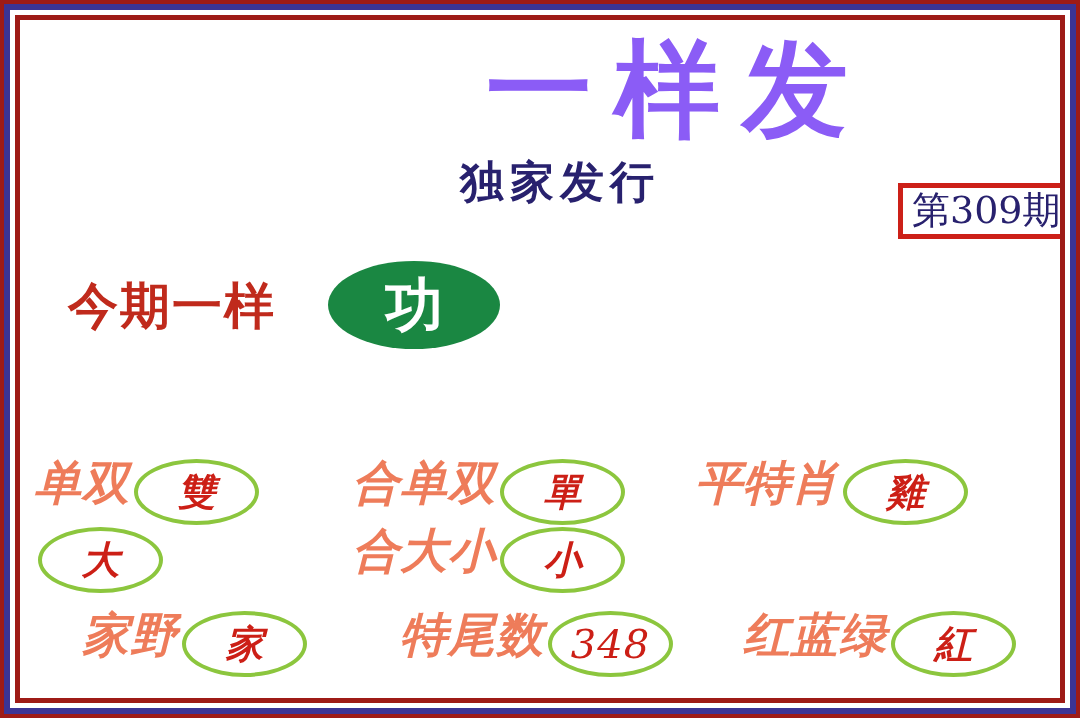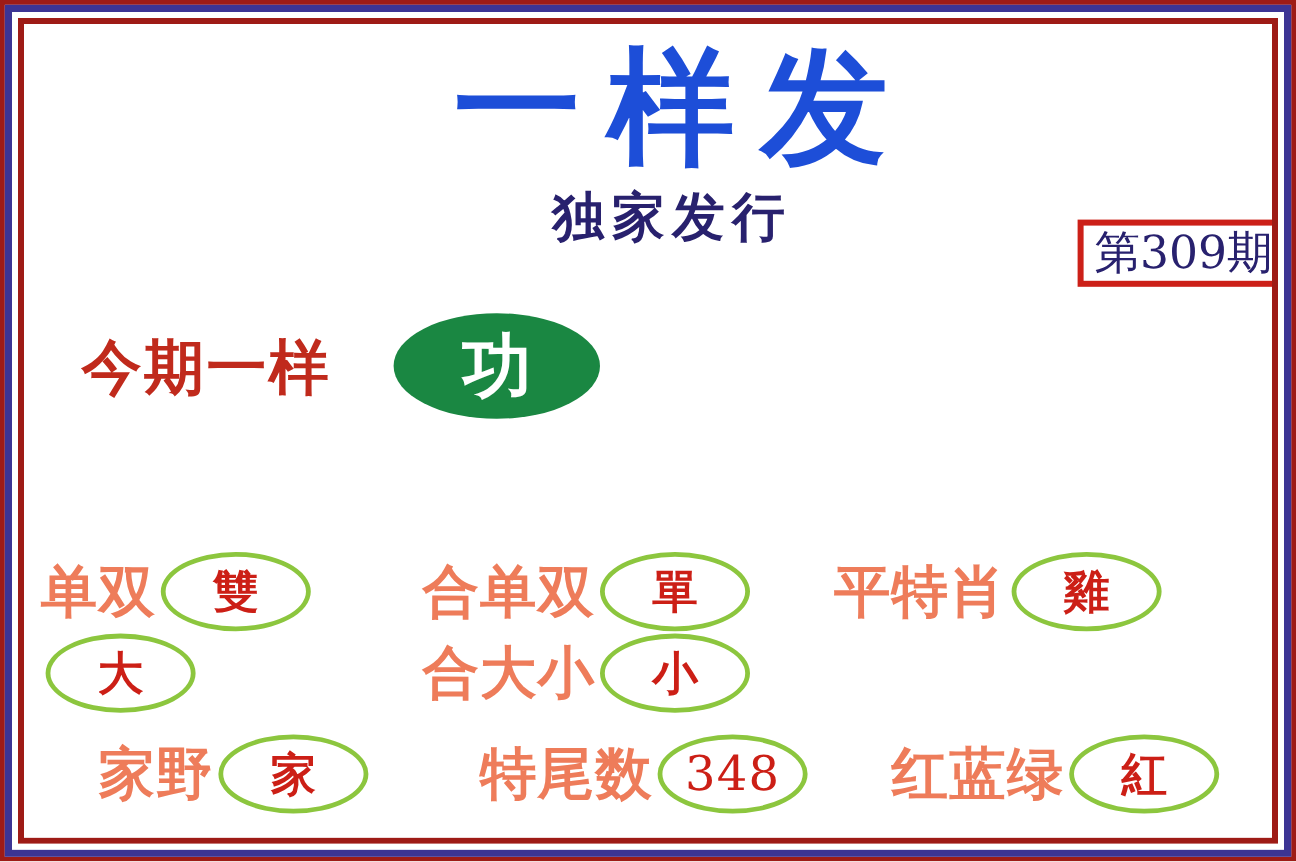--- a/index.html
+++ b/index.html
@@ -52,27 +52,27 @@
     background: #ffffff;
     overflow: hidden;
   }
 
   
   .headline {
     position: absolute;
     left: 250px;
     top: 14px;
     width: 600px;
-    text-align: center;
+    text-align: right;
     font-family: "DejaVu Sans", "Liberation Sans", sans-serif;
     font-size: 106px;
     font-weight: bold;
     line-height: 1.05;
     letter-spacing: 22px;
-    color: #1d4ed8;
+    color: #8b5cf6;
     white-space: nowrap;
   }
 
   .subline {
     position: absolute;
     left: 440px;
     top: 140px;
     font-size: 44px;
     font-weight: bold;
     letter-spacing: 6px;
@@ -149,21 +149,21 @@
   .col-0 { left: 14px; }
   .col-1 { left: 332px; }
   .col-2 { left: 675px; }
 
   .grid-row {
     position: absolute;
     left: 0;
     width: 330px;
     height: 68px;
     display: flex;
-    align-items: center;
+    font-style: italic;
   }
   .row-0 { top: 4px; }
   .row-1 { top: 72px; }
   .row-2 { top: 156px; margin-left: 48px; }
 
   .row-label {
     font-size: 47px;
     font-weight: bold;
     letter-spacing: 1px;
     color: #ee7c5a;

